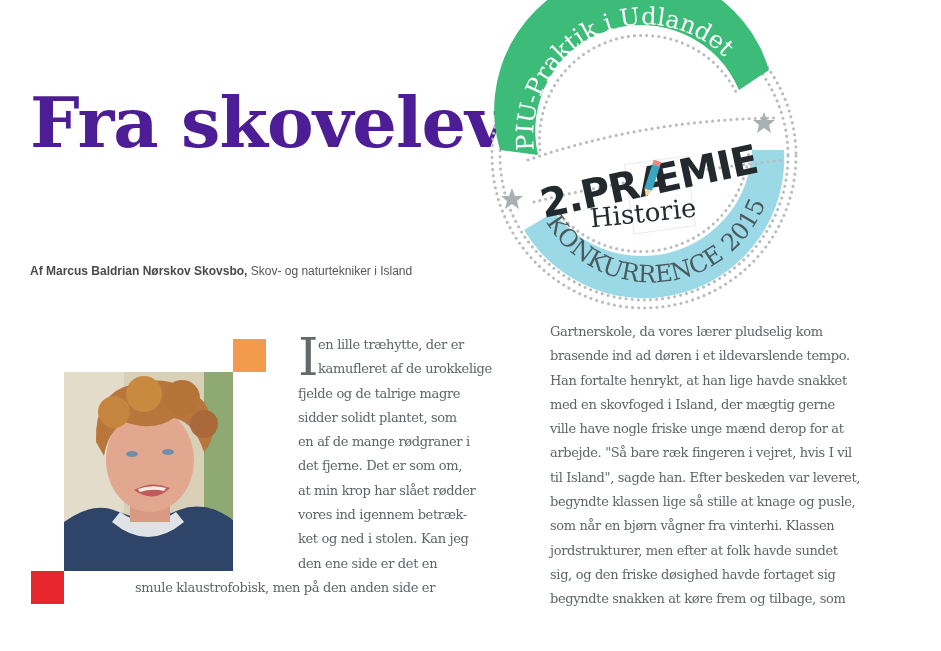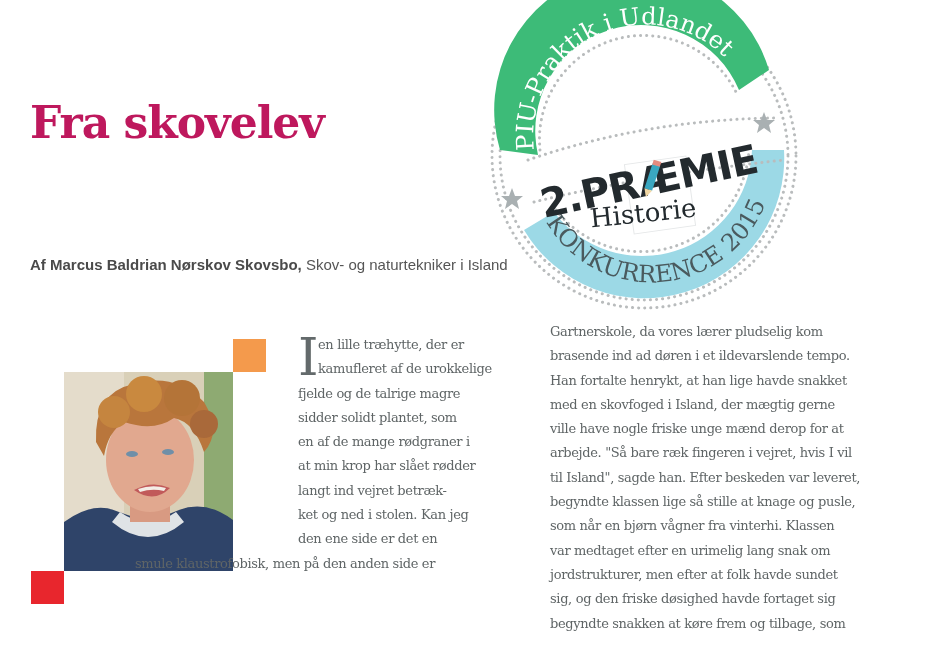--- a/index.html
+++ b/index.html
@@ -1,26 +1,26 @@
 <!DOCTYPE html>
 <html><head>
 <meta charset="utf-8">
 <style>
   html, body { margin: 0; padding: 0; background: #ffffff; }
   body { width: 941px; height: 651px; position: relative; overflow: hidden; }
   .title {
     position: absolute; left: 30px; top: 90px;
     font-family: "DejaVu Serif", serif; font-weight: bold;
-    font-size: 44px; line-height: 66px; color: #be185d;
+    font-size: 70px; line-height: 66px; color: #4c1d95;
     letter-spacing: -1px; margin: 0;
   }
   .title span { display: block; }
   .byline {
-    position: absolute; left: 30px; top: 256px;
-    font-family: "Liberation Sans", sans-serif; font-size: 15px; color: #555;
+    position: absolute; left: 30px; top: 264px;
+    font-family: "Liberation Sans", sans-serif; font-size: 12px; color: #555;
   }
   .byline b { font-weight: bold; color: #4a4a4a; }
   .badge { position: absolute; left: 484px; top: 0px; width: 320px; height: 320px; }
   .sq { position: absolute; }
   .sq-orange { left: 233px; top: 339px; width: 33px; height: 33px; background: #f49a4c; }
   .sq-red { left: 31px; top: 571px; width: 33px; height: 33px; background: #e8262d; }
   .photo { position: absolute; left: 64px; top: 372px; width: 169px; height: 199px; overflow: hidden; }
   .col {
     position: absolute;
     font-family: "DejaVu Serif", serif; font-size: 13px; line-height: 24.3px;
@@ -116,34 +116,34 @@
   <path d="M74 117 Q88 112 102 116 L100 119 Q88 116 76 120 Z" fill="#f3ede6"></path>
 </svg>
 
 <div class="dropcap">I</div>
 <div class="col col1">
   <span class="line indent">en lille træhytte, der er</span>
   <span class="line indent">kamufleret af de urokkelige</span>
   <span class="line">fjelde og de talrige magre</span>
   <span class="line">sidder solidt plantet, som</span>
   <span class="line">en af de mange rødgraner i</span>
+  <span class="line">det fjerne. Det er som om,</span>
   <span class="line">at min krop har slået rødder</span>
-  <span class="line">langt ind vejret betræk-</span>
+  <span class="line">vores ind igennem betræk-</span>
   <span class="line">ket og ned i stolen. Kan jeg</span>
   <span class="line">den ene side er det en</span>
   <span class="line last">smule klaustrofobisk, men på den anden side er</span>
 </div>
 
 <div class="col col2">
   <span class="line">Gartnerskole, da vores lærer pludselig kom</span>
   <span class="line">brasende ind ad døren i et ildevarslende tempo.</span>
   <span class="line">Han fortalte henrykt, at han lige havde snakket</span>
   <span class="line">med en skovfoged i Island, der mægtig gerne</span>
   <span class="line">ville have nogle friske unge mænd derop for at</span>
   <span class="line">arbejde. "Så bare ræk fingeren i vejret, hvis I vil</span>
   <span class="line">til Island", sagde han. Efter beskeden var leveret,</span>
   <span class="line">begyndte klassen lige så stille at knage og pusle,</span>
   <span class="line">som når en bjørn vågner fra vinterhi. Klassen</span>
-  <span class="line">var medtaget efter en urimelig lang snak om</span>
   <span class="line">jordstrukturer, men efter at folk havde sundet</span>
   <span class="line">sig, og den friske døsighed havde fortaget sig</span>
   <span class="line">begyndte snakken at køre frem og tilbage, som</span>
 </div>
 
 </body></html>

